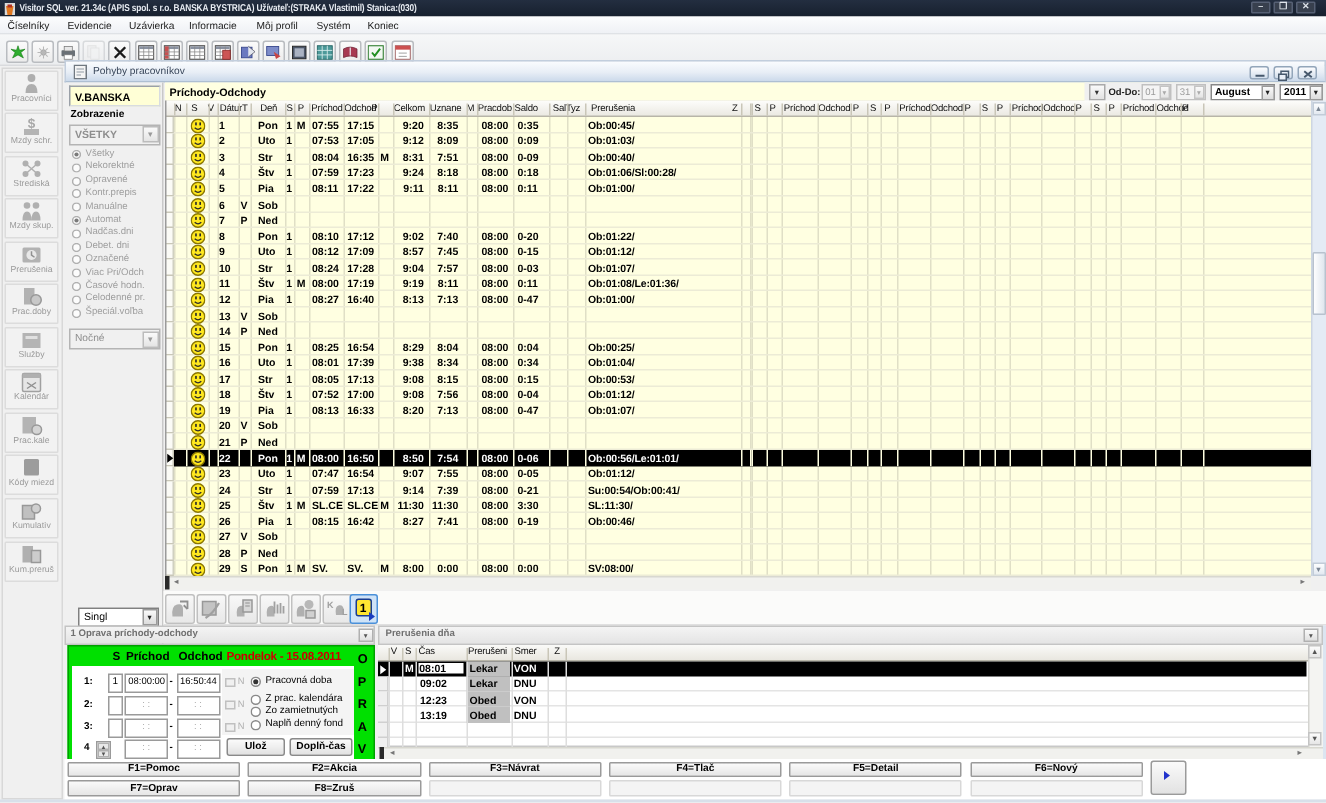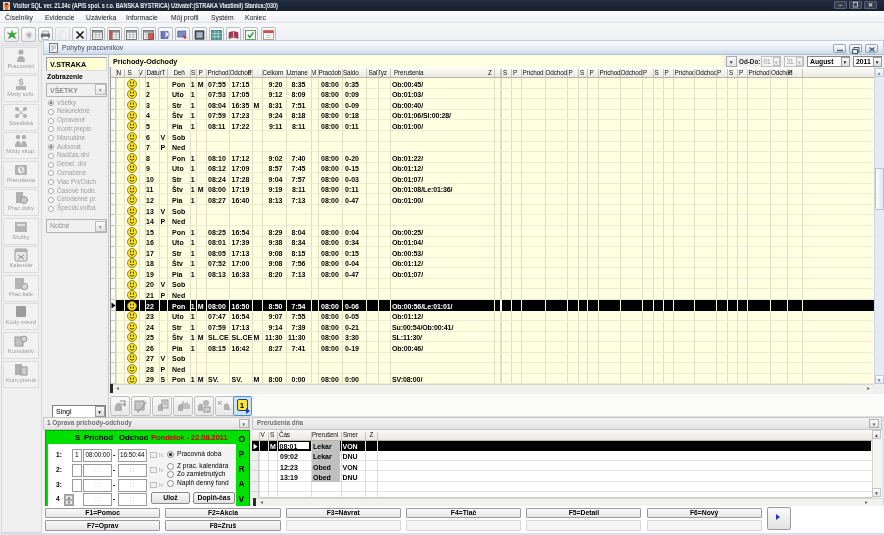--- a/index.html
+++ b/index.html
@@ -264,21 +264,21 @@
       <rect x="2.5" y="4.5" width="5" height="4" fill="#e8eef6" stroke="#46586c"></rect>
     </svg>
   </div>
 <div class="ab" style="left:865px;top:44px;width:13px;height:9px;background:linear-gradient(#fdfdfe,#d3dfec);border:1px solid #93a6ba;border-radius:2px;">
     <svg width="12" height="9">
       <path d="M3.5 2.5 L8.5 6.5 M8.5 2.5 L3.5 6.5" stroke="#46586c" stroke-width="1.3"></path>
     </svg>
   </div>
 <div class="ab" style="left:44px;top:55px;width:65px;height:478px;background:#f0f0f0;border-right:1px solid #c8c8c8;"></div>
 <div class="ab" style="left:46px;top:56.5px;width:61px;height:14px;background:#ffffd6;border:1px solid #9aa0a8;border-right-color:#d8dce0;border-bottom-color:#d8dce0;"></div>
-<div class="ab" style="left:50px;top:59.5px;font-size:7.2px;color:#000;font-weight:bold;white-space:nowrap;line-height:9.2px;">V.STRAKA</div>
+<div class="ab" style="left:50px;top:59.5px;font-size:7.2px;color:#000;font-weight:bold;white-space:nowrap;line-height:9.2px;">V.BANSKA</div>
 <div class="ab" style="left:47px;top:72.5px;font-size:6.8px;color:#000;font-weight:bold;white-space:nowrap;line-height:8.8px;">Zobrazenie</div>
 <div class="ab" style="left:46px;top:82.5px;width:61px;height:14px;background:#f0f0f0;border:1px solid #b4b4b4;"></div>
 <div class="ab" style="left:50px;top:85.5px;font-size:7px;color:#8e8e8e;font-weight:bold;white-space:nowrap;line-height:9px;">VŠETKY</div>
 <div class="ab" style="left:95px;top:84px;width:10.5px;height:11px;background:linear-gradient(#fafafa,#e4e4e4);border:1px solid #bcbcbc;color:#9a9a9a;font-size:6px;text-align:center;line-height:10px;">▾</div>
 <div class="ab" style="left:48px;top:100.0px;width:6px;height:6px;">
     <svg width="6" height="6">
       <circle cx="3" cy="3" r="2.6" fill="#fcfcfc" stroke="#b0b0b0"></circle>
       <circle cx="3" cy="3" r="1.4" fill="#7a7a7a"></circle>
     </svg>
   </div>
@@ -1143,21 +1143,21 @@
     <div style="position:absolute;right:1px;bottom:1px;width:0;height:0;border-left:4px solid #1a3dbf;border-top:3px solid transparent;border-bottom:3px solid transparent;"></div>
   </div>
 <div class="ab" style="left:43px;top:417px;width:207px;height:12.5px;background:linear-gradient(#f4f4f4,#e4e4e4);border:1px solid #c4c4c4;"></div>
 <div class="ab" style="left:47px;top:419px;font-size:6.4px;color:#707070;font-weight:bold;white-space:nowrap;line-height:8.4px;">1 Oprava príchody-odchody</div>
 <div class="ab" style="left:239px;top:418.5px;width:9.5px;height:9.5px;background:linear-gradient(#fafafa,#e0e0e0);border:1px solid #b0b0b0;color:#555;font-size:5px;text-align:center;line-height:8.5px;">▾</div>
 <div class="ab" style="left:45px;top:430px;width:205px;height:78px;background:#00e000;border:1px solid #00a000;"></div>
 <div class="ab" style="left:48px;top:444px;width:188px;height:61.5px;background:#fff;"></div>
 <div class="ab" style="left:75px;top:433px;font-size:7.8px;color:#000;font-weight:bold;white-space:nowrap;line-height:9.8px;">S</div>
 <div class="ab" style="left:84px;top:433px;font-size:7.8px;color:#000;font-weight:bold;white-space:nowrap;line-height:9.8px;">Príchod</div>
 <div class="ab" style="left:119px;top:433px;font-size:7.8px;color:#000;font-weight:bold;white-space:nowrap;line-height:9.8px;">Odchod</div>
-<div class="ab" style="left:151px;top:433px;font-size:7.8px;color:#cc0000;font-weight:bold;letter-spacing:-0.2px;white-space:nowrap;line-height:9.8px;">Pondelok  -  22.08.2011</div>
+<div class="ab" style="left:151px;top:433px;font-size:7.8px;color:#cc0000;font-weight:bold;letter-spacing:-0.2px;white-space:nowrap;line-height:9.8px;">Pondelok  -  15.08.2011</div>
 <div class="ab" style="left:238.5px;top:433.5px;font-size:8.5px;color:#000;font-weight:bold;white-space:nowrap;line-height:10.5px;">O</div>
 <div class="ab" style="left:238.5px;top:448.5px;font-size:8.5px;color:#000;font-weight:bold;white-space:nowrap;line-height:10.5px;">P</div>
 <div class="ab" style="left:238.5px;top:463.5px;font-size:8.5px;color:#000;font-weight:bold;white-space:nowrap;line-height:10.5px;">R</div>
 <div class="ab" style="left:238.5px;top:478.5px;font-size:8.5px;color:#000;font-weight:bold;white-space:nowrap;line-height:10.5px;">A</div>
 <div class="ab" style="left:238.5px;top:493.5px;font-size:8.5px;color:#000;font-weight:bold;white-space:nowrap;line-height:10.5px;">V</div>
 <div class="ab" style="left:148px;top:446px;width:88px;height:44px;background:#f4f4f4;border:0px;"></div>
 <div class="ab" style="left:56px;top:450.5px;font-size:6.6px;color:#000;font-weight:bold;white-space:nowrap;line-height:8.6px;">1:</div>
 <div class="ab" style="left:72px;top:448.5px;width:9.5px;height:13px;background:#fff;border:1px solid #9a9a9a;"></div>
 <div class="ab" style="left:75px;top:450.9px;font-size:6.6px;color:#000;white-space:nowrap;line-height:8.6px;">1</div>
 <div class="ab" style="left:83px;top:448.5px;width:29px;height:13px;background:#fff;border:1px solid #9a9a9a;"></div>

